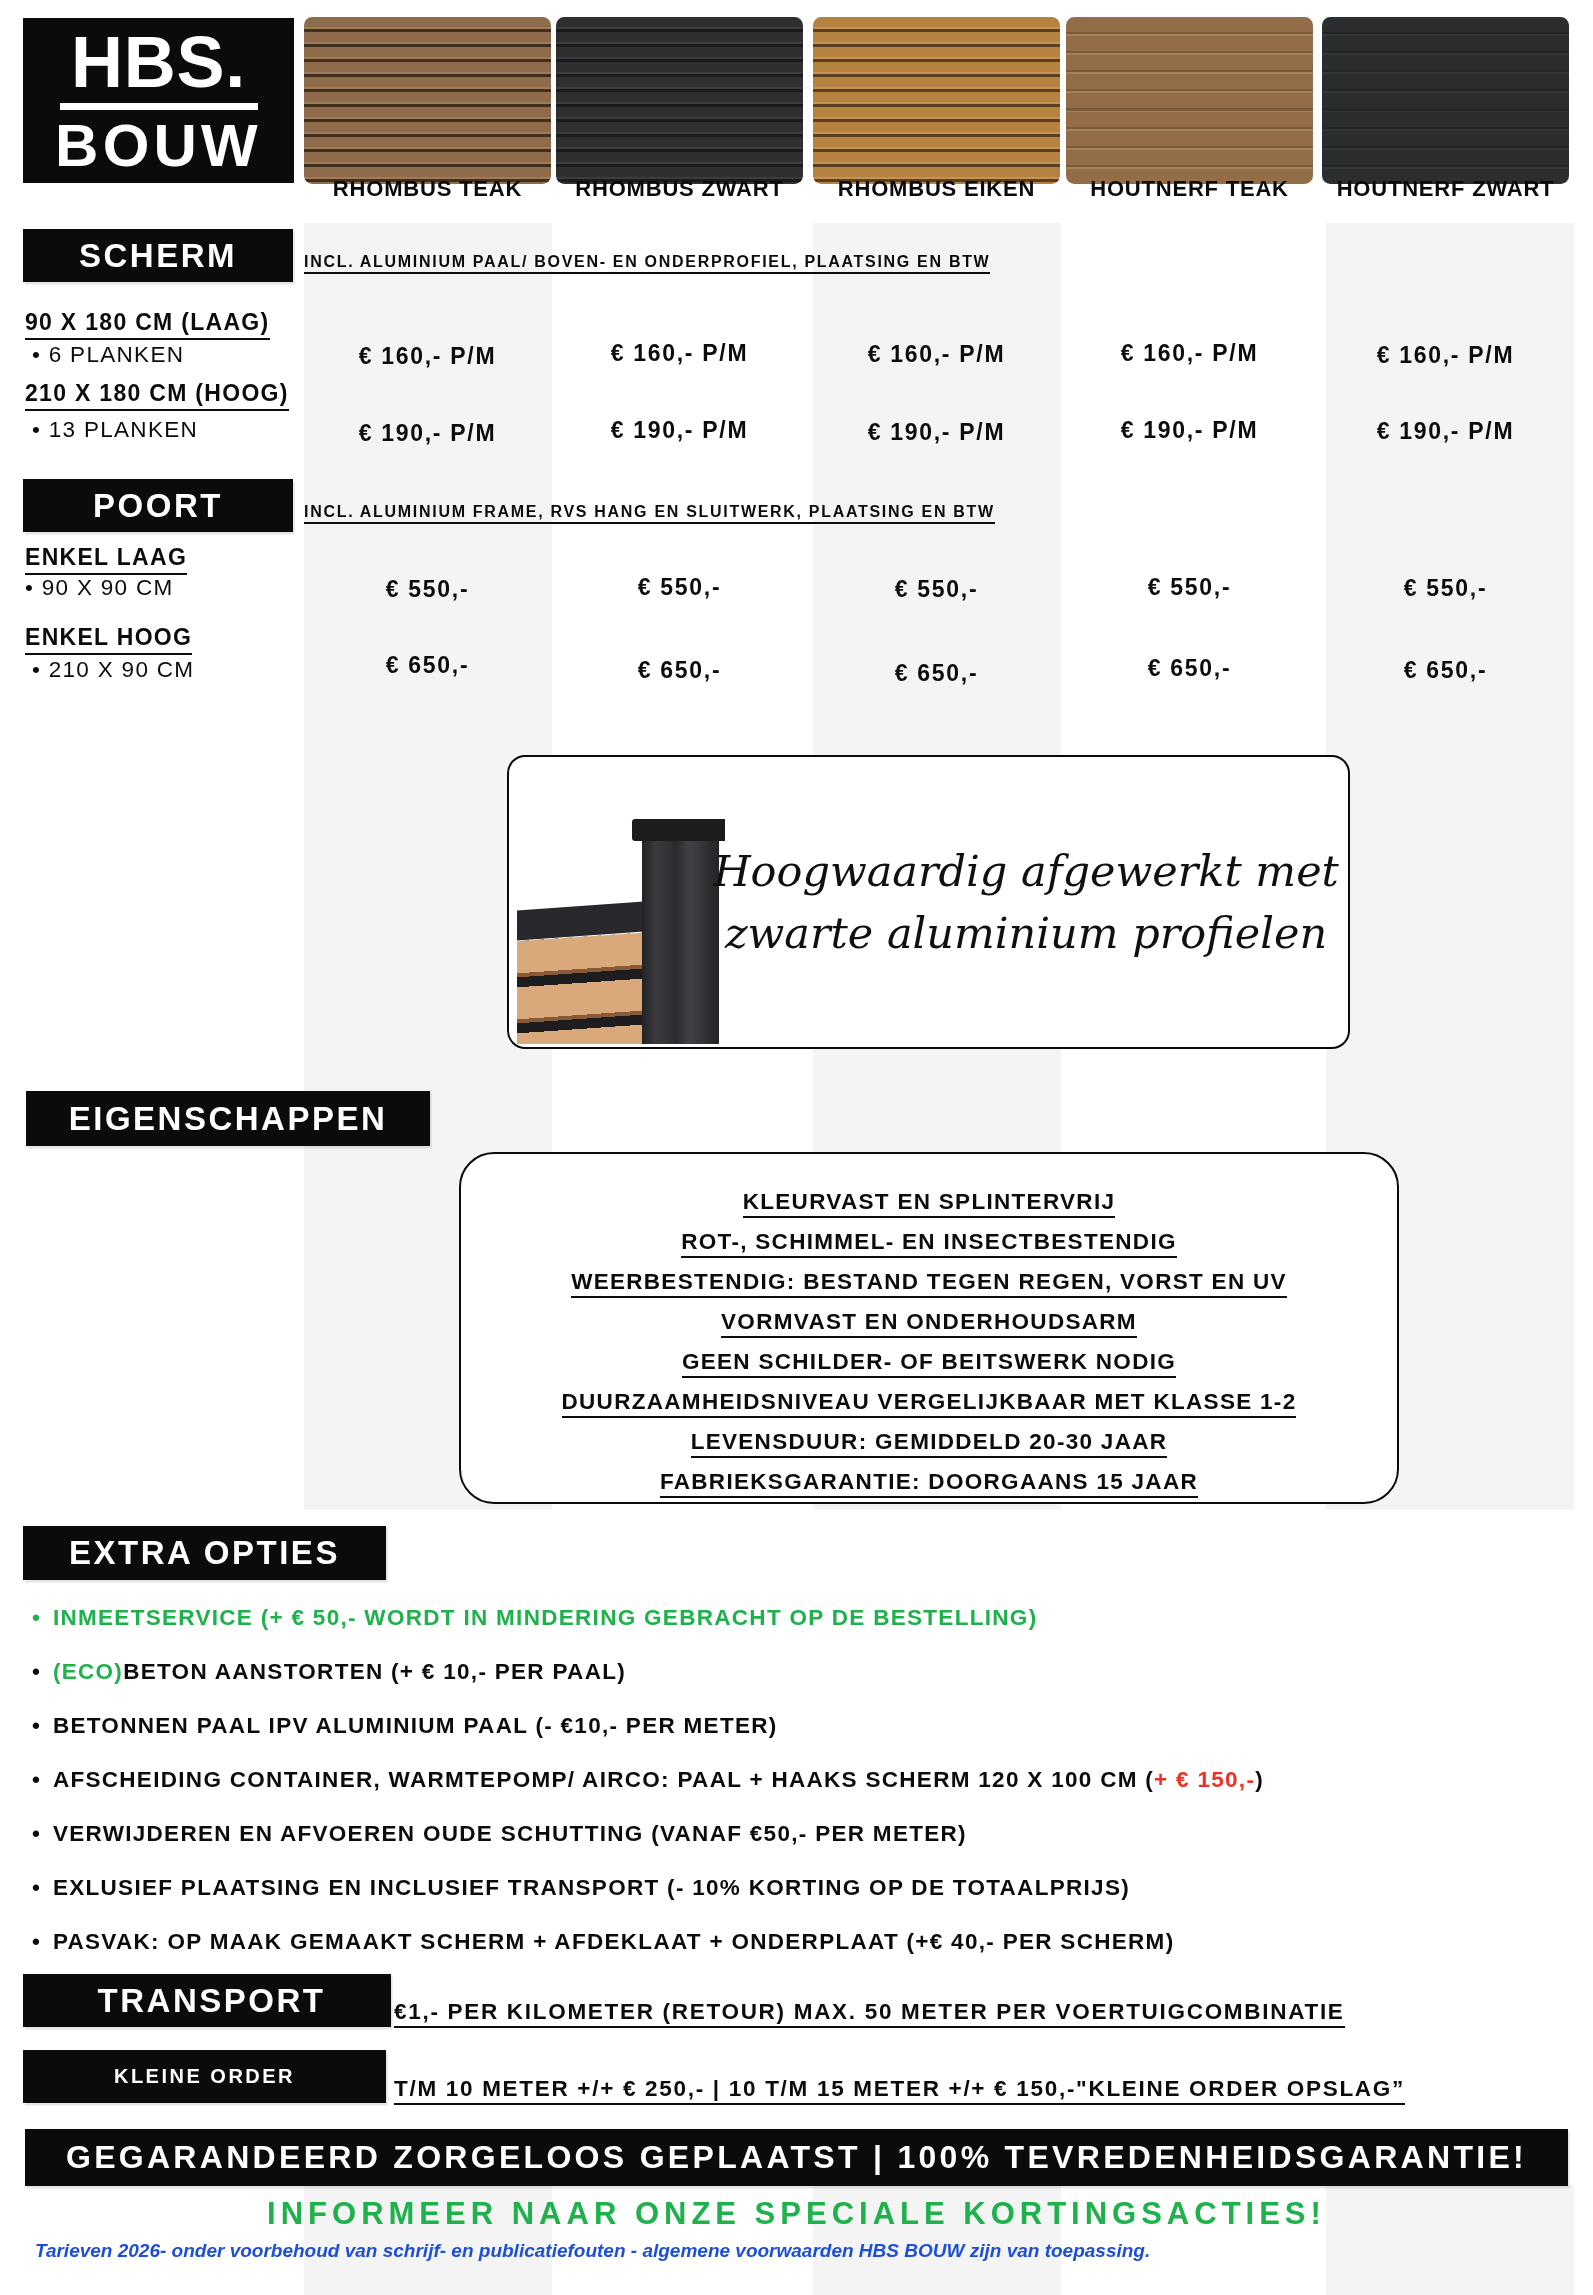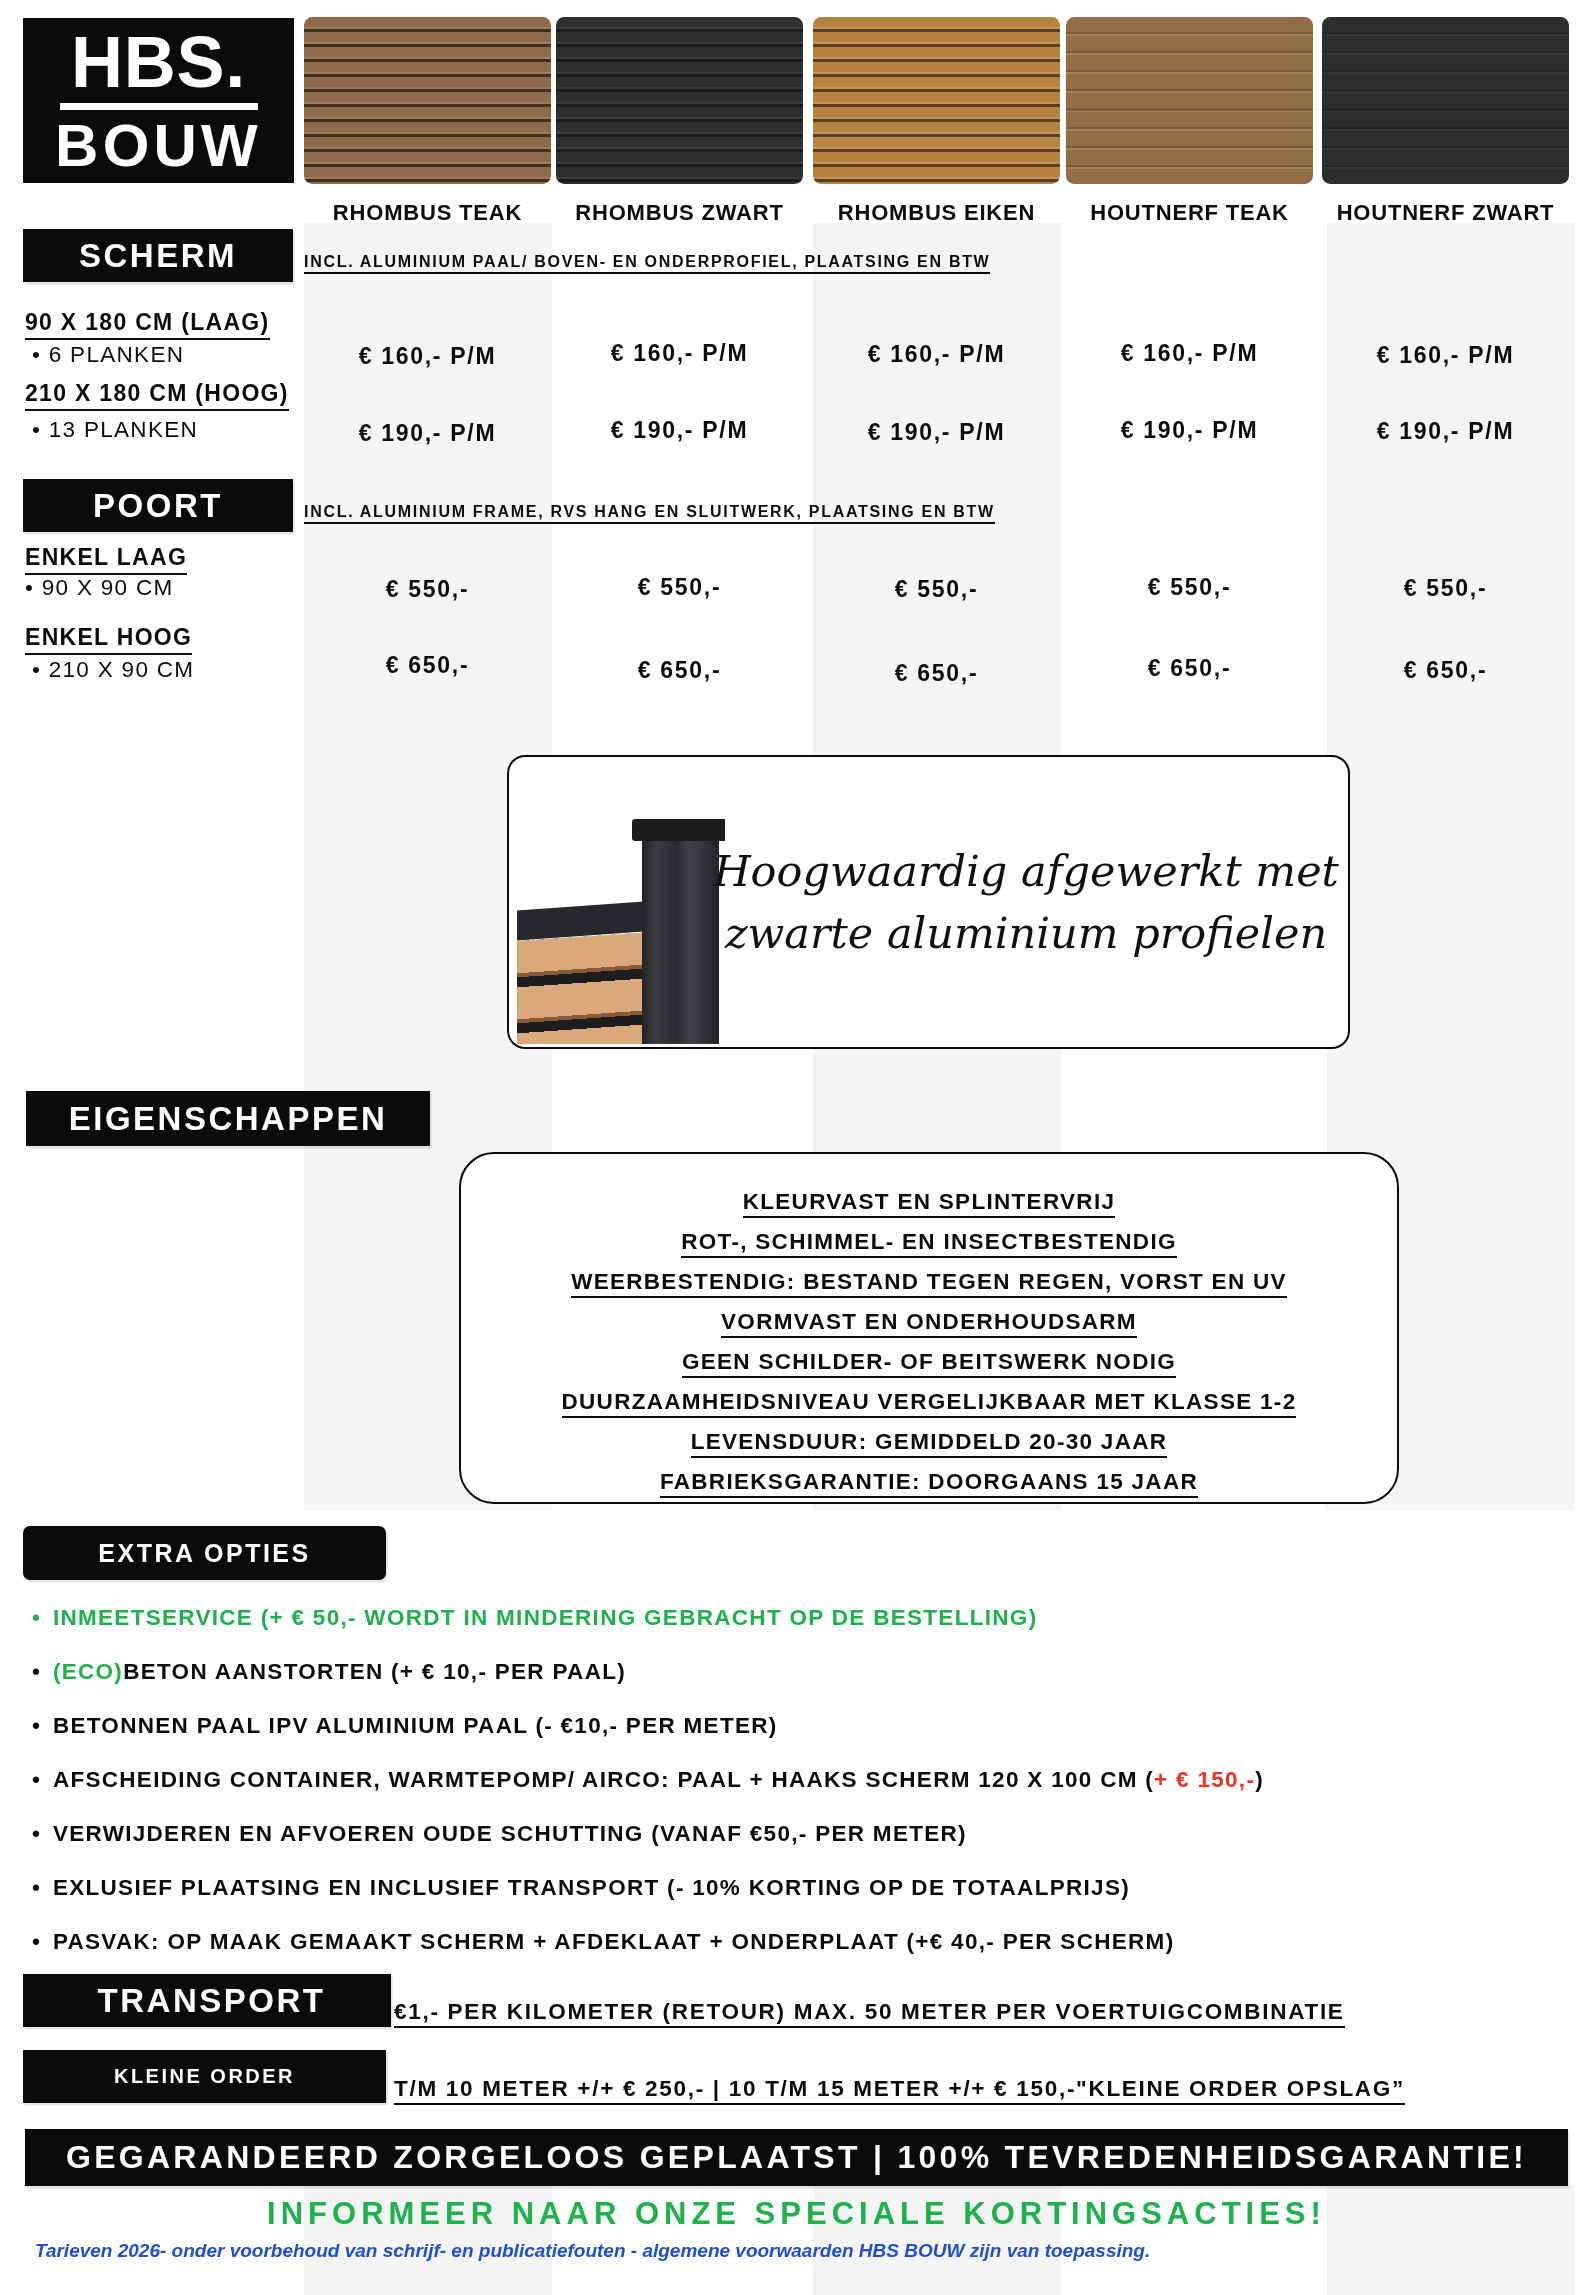--- a/index.html
+++ b/index.html
@@ -21,21 +21,21 @@
   .colcell{position:absolute;width:247px;text-align:center;font-weight:bold;
            font-size:23px;letter-spacing:1.7px;white-space:nowrap;}
   .c1{left:304px}.c2{left:556px}.c3{left:813px}.c4{left:1066px}.c5{left:1322px}
   
   .logo{left:23px;top:18.3px;width:271px;height:165px;background:#0b0b0b;color:#fff;
         display:flex;flex-direction:column;align-items:center;justify-content:center;line-height:1;}
   .logo .l1{font-size:72px;font-weight:bold;letter-spacing:0.8px;}
   .logo .rule{width:198px;height:7.5px;background:#fff;margin:5px 0 5.8px 0;}
   .logo .l2{font-size:60px;font-weight:bold;letter-spacing:4.2px;}
   .swatch{position:absolute;top:16.7px;width:247px;height:167px;border-radius:8.3px;}
-  .swlabel{top:200px;font-size:22px;letter-spacing:0.8px;}
+  .swlabel{top:176px;font-size:22px;letter-spacing:0.8px;}
   
   .secbar{width:270px;height:53px;font-size:33px;}
   .subtitle{font-size:16px;font-weight:bold;letter-spacing:1.7px;white-space:nowrap;}
   .rowsize{left:25px;font-size:23px;font-weight:bold;letter-spacing:1.3px;white-space:nowrap;}
   .rowdetail{left:32px;font-size:22.5px;font-weight:normal;letter-spacing:1.3px;white-space:nowrap;}
   
   .card{left:507px;top:755px;width:839px;height:290px;background:#fff;border:2.1px solid #0a0a0a;
         border-radius:18.3px;}
   .photo{position:absolute;left:8.3px;top:30px;width:208px;height:257px;overflow:hidden;}
   .post{position:absolute;left:125px;top:46px;width:77px;height:213px;
@@ -47,21 +47,21 @@
   .script{position:absolute;left:225px;top:0;width:584px;height:100%;
           display:flex;flex-direction:column;align-items:center;justify-content:center;
           font-family:"DejaVu Serif",serif;font-style:italic;font-size:43px;line-height:1.45;
           color:#101010;white-space:nowrap;}
   
   .eigbar{width:404px;height:55px;font-size:33px;}
   .featbox{left:459px;top:1152px;width:936px;height:348px;background:#fff;border:2.5px solid #0c0c0c;
            border-radius:35px;display:flex;flex-direction:column;align-items:center;justify-content:flex-end;}
   .featbox .fitem{line-height:40px;font-size:22.5px;font-weight:bold;letter-spacing:1.3px;text-align:center;}
   
-  .extrabar{width:363px;height:54px;font-size:25px;border-radius:7px;}
+  .extrabar{width:363px;height:54px;font-size:33px;}
   .bullets{left:32px;top:1591px;list-style:none;margin:0;padding:0;}
   .bullets li{line-height:54px;font-size:22.5px;font-weight:bold;letter-spacing:1.3px;white-space:nowrap;}
   .dot{margin-right:11.7px;}
   .seg-green{color:var(--green);}
   .seg-red{color:var(--red);}
   
   .tbar{width:359px;height:53px;font-size:33px;padding-left:9px;}
   .kbar{width:363px;height:53px;font-size:20px;}
   .linetext{font-size:22.5px;font-weight:bold;letter-spacing:1.7px;white-space:nowrap;}
   

